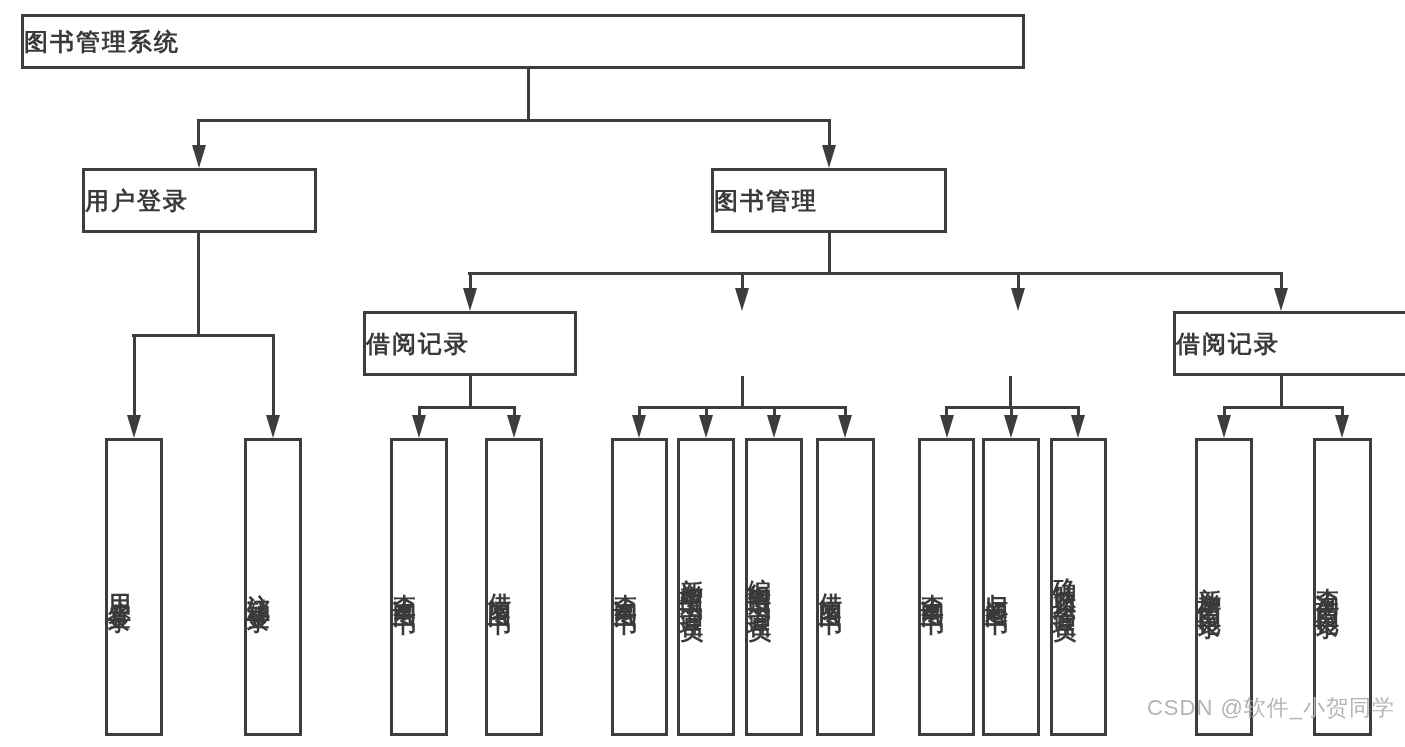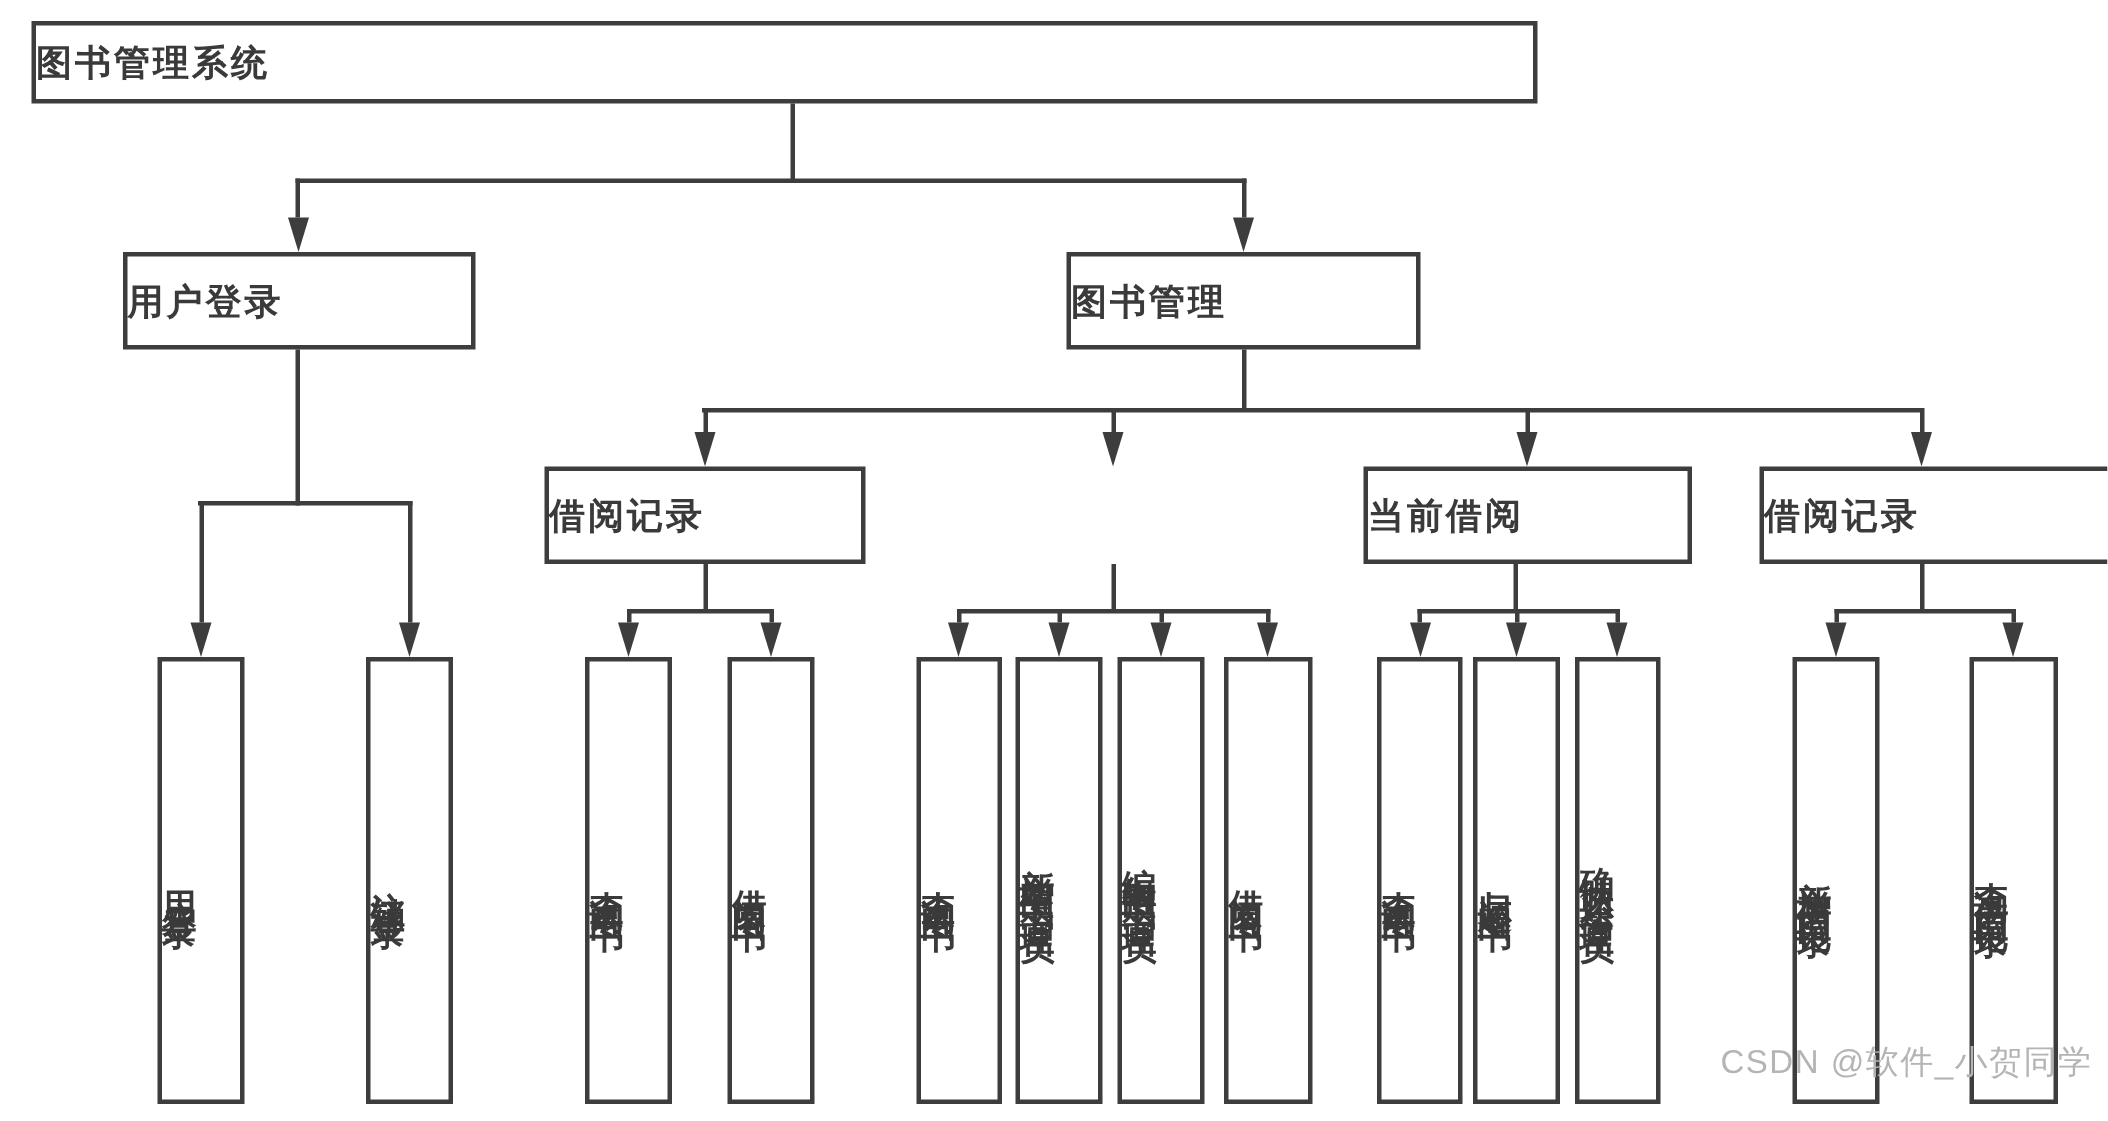--- a/index.html
+++ b/index.html
@@ -102,23 +102,20 @@
   <div class="line" style="left:741px;top:272px;width:3px;height:16px"></div>
   <div class="arrowhead" style="left:735px;top:288px"></div>
   <div class="line" style="left:1017px;top:272px;width:3px;height:16px"></div>
   <div class="arrowhead" style="left:1011px;top:288px"></div>
   <div class="line" style="left:1280px;top:272px;width:3px;height:16px"></div>
   <div class="arrowhead" style="left:1274px;top:288px"></div>
 
   <div class="node" style="left:363px;top:311px;width:214px;height:65px">
     <span class="lbl">借阅记录</span>
   </div>
-  <div class="node" style="left:909px;top:311px;width:219px;height:65px">
-    <span class="lbl">当前借阅</span>
-  </div>
   <div class="node" style="left:1173px;top:311px;width:243px;height:65px">
     <span class="lbl">借阅记录</span>
   </div>
 
   <div class="line" style="left:469px;top:376px;width:3px;height:32px"></div>
   <div class="line" style="left:418px;top:406px;width:98px;height:3px"></div>
   <div class="line" style="left:418px;top:406px;width:3px;height:9px"></div>
   <div class="arrowhead" style="left:412px;top:415px"></div>
   <div class="line" style="left:513px;top:406px;width:3px;height:9px"></div>
   <div class="arrowhead" style="left:507px;top:415px"></div>

